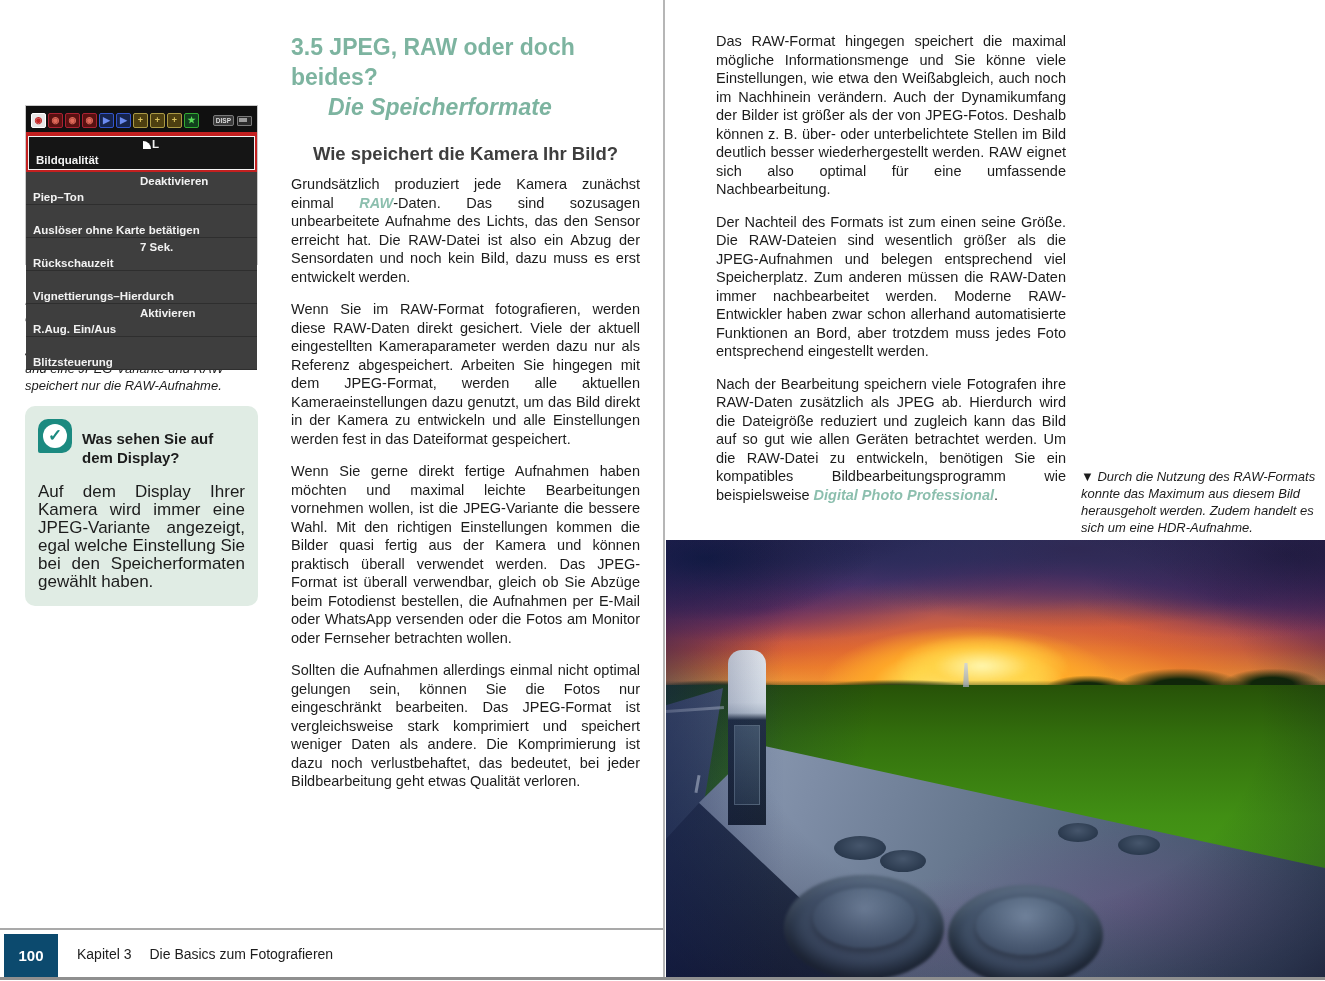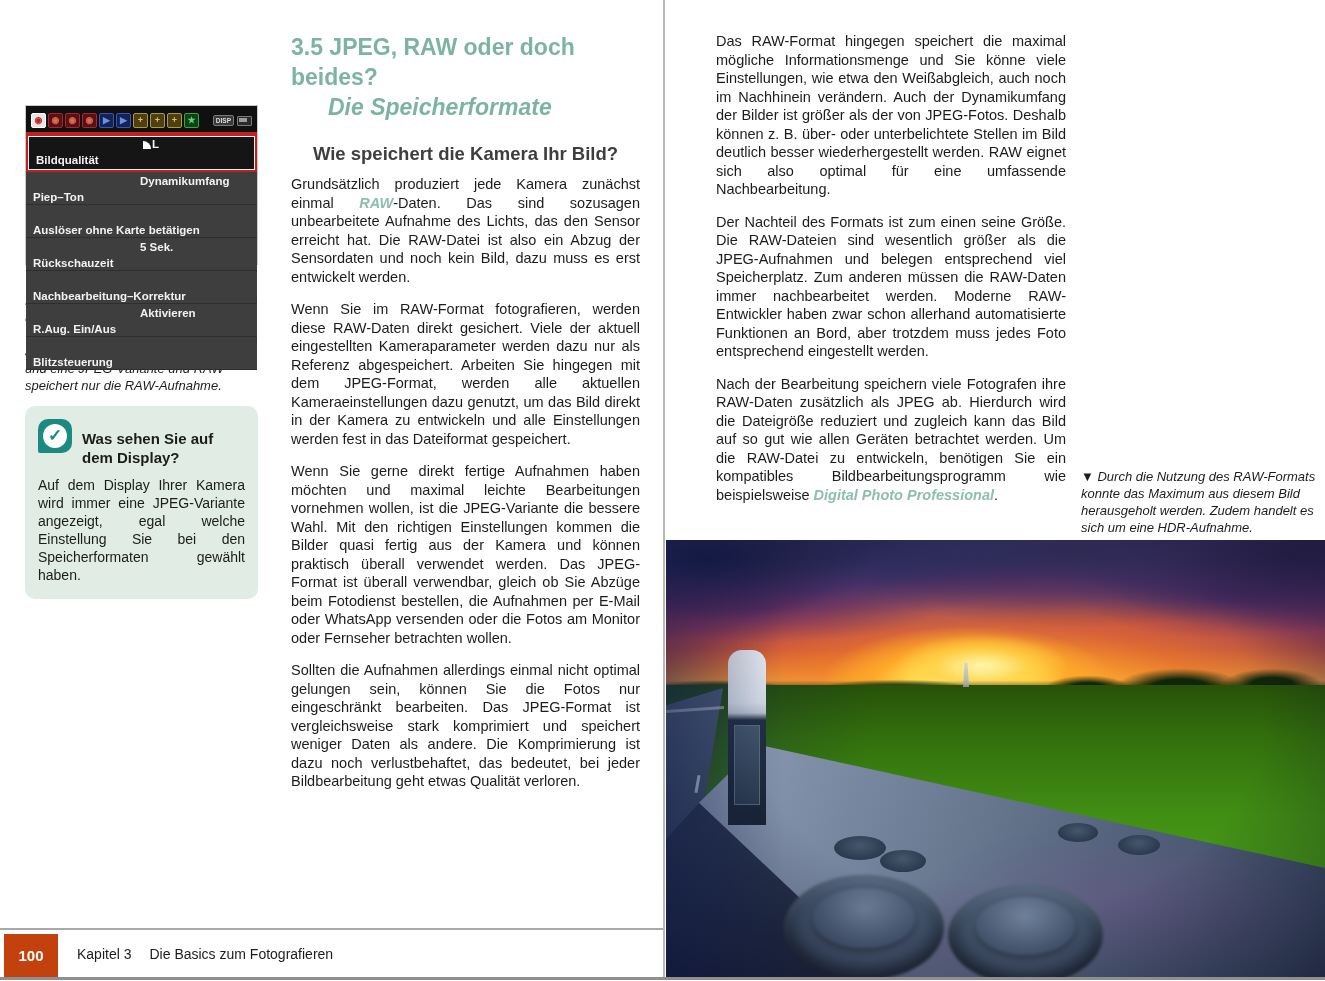--- a/index.html
+++ b/index.html
@@ -41,41 +41,41 @@
 
   .figure-caption { margin-top:10px; font-size:13px; font-style:italic; line-height:17px; }
 
   .tip-box { margin-top:12px; background:#e0ece4; border-radius:10px; padding:13px 13px 15px; }
   .tip-head { display:flex; gap:10px; align-items:flex-start; }
   .tip-icon { flex:0 0 34px; width:34px; height:34px; background:#1b8a80;
     border-radius:10px 10px 10px 2px; display:flex; align-items:center; justify-content:center; }
   .tip-icon-circle { width:24px; height:24px; background:#ffffff; border-radius:50%;
     color:#1b8a80; font-weight:bold; font-size:17px; text-align:center; line-height:24px; }
   .tip-title { font-weight:bold; font-size:15px; line-height:19px; padding-top:1px;margin-top:9px; }
-  .tip-body { margin-top:9px; font-size:14px; line-height:18px; text-align:justify; }
+  .tip-body { margin-top:16px; font-size:17px; line-height:18px; text-align:justify; }
 
   
   .main-col { position:absolute; left:291px; top:32px; width:349px; }
   .title { margin:0 0 16px; font-size:23px; line-height:30px; font-weight:bold; color:#7db4a0; }
   .title .line2 { display:block; padding-left:37px;font-style:italic; }
   .body-p { margin:0 0 14px; font-size:14.5px; line-height:18.5px; text-align:justify; }
   .sub { margin:20px 0 9px; font-size:18.5px; line-height:24px; font-weight:bold; color:#3e3e3e;text-align:center; }
   .term { color:#8cbfae; font-style:italic; font-weight:bold; }
 
   
   .divider { position:absolute; left:663px; top:0; width:2px; height:979px; background:#b6b6b6; }
   .right-col { position:absolute; left:716px; top:32px; width:350px; }
   .photo-caption { position:absolute; left:1081px; top:468px; width:240px;
     font-size:13px; font-style:italic; line-height:17px; }
 
   
   .footer-line { position:absolute; left:0; top:928px; width:663px; height:2px; background:#a9a9a9; }
   .bottom-line { position:absolute; left:0; top:977px; width:1325px; height:3px; background:#8f8f8f; z-index:9; }
   .pagenum-box { position:absolute; left:4px; top:934px; width:54px; height:43px;
-    background:#c2410c; color:#ffffff; font-weight:bold; font-size:15px;
+    background:#0c4a6e; color:#ffffff; font-weight:bold; font-size:15px;
     display:flex; align-items:center; justify-content:center; z-index:8; }
   .footer-text { position:absolute; left:77px; top:946px; font-size:14px; z-index:8; }
   .footer-text .gap { margin-left:18px;margin-top:21px; }
 
   
   .photo { position:absolute; left:666px; top:540px; width:659px; height:437px;
     overflow:hidden; z-index:5; background:#223; }
   .ph { position:absolute; }
   .ph-sky { left:0; top:0; width:100%; height:152px;
     background:
@@ -174,31 +174,31 @@
         </div>
       </div>
       <div class="cm-redline"></div>
       <div class="cm-rows">
         <div class="cm-row selected">
           <span>Bildqualität</span>
           <span class="cm-val"><span class="q-icon"></span><span>L</span></span>
         </div>
         <div class="cm-row">
           <span>Piep–Ton</span>
-          <span class="cm-val">Dynamikumfang</span>
+          <span class="cm-val">Deaktivieren</span>
         </div>
         <div class="cm-row">
           <span>Auslöser ohne Karte betätigen</span>
         </div>
         <div class="cm-row">
           <span>Rückschauzeit</span>
-          <span class="cm-val">5 Sek.</span>
-        </div>
-        <div class="cm-row">
-          <span>Nachbearbeitung–Korrektur</span>
+          <span class="cm-val">7 Sek.</span>
+        </div>
+        <div class="cm-row">
+          <span>Vignettierungs–Hierdurch</span>
         </div>
         <div class="cm-row">
           <span>R.Aug. Ein/Aus</span>
           <span class="cm-val">Aktivieren</span>
         </div>
         <div class="cm-row">
           <span>Blitzsteuerung</span>
         </div>
       </div>
     </div>

